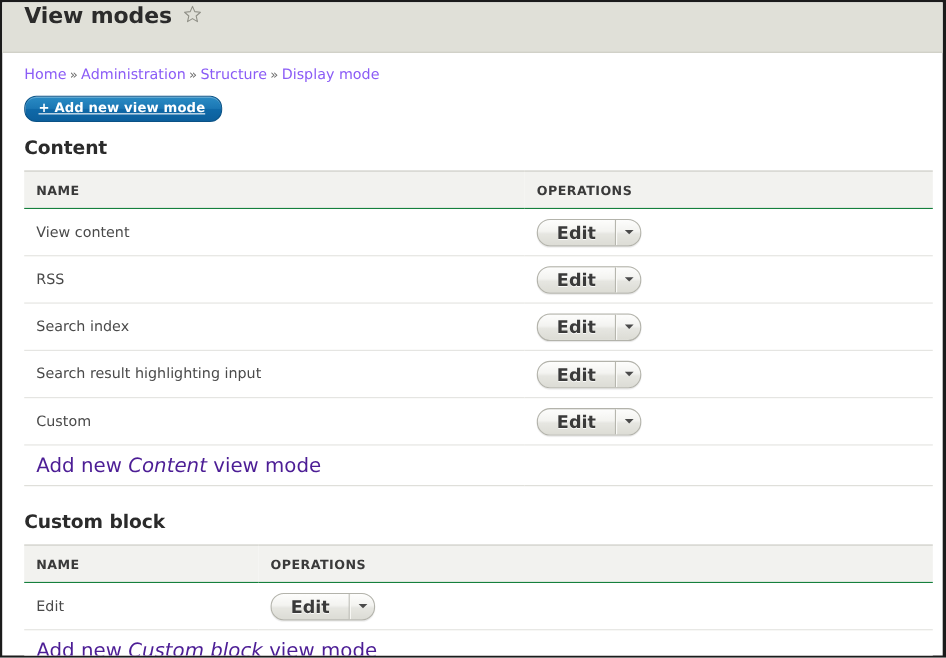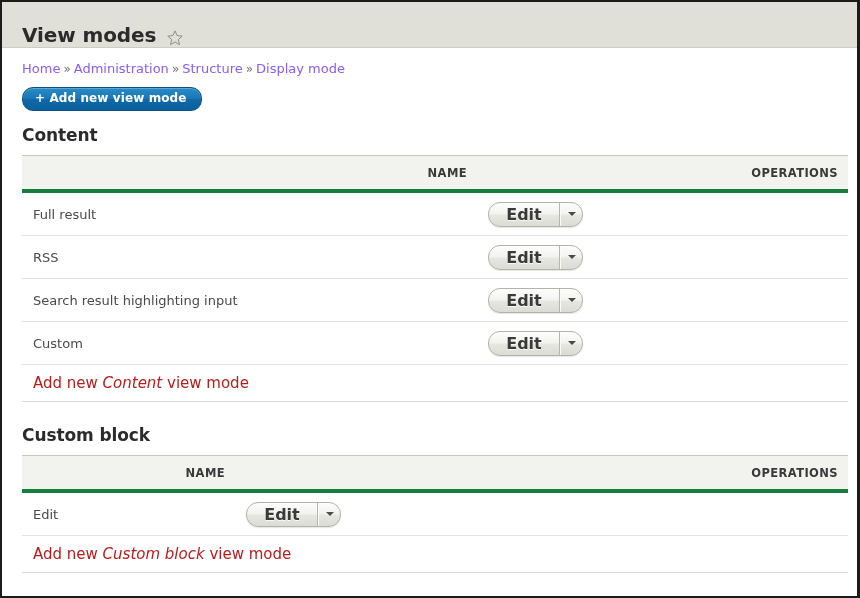--- a/index.html
+++ b/index.html
@@ -28,21 +28,21 @@
     background: #ffffff;
     overflow: hidden;
   }
 
   
   .page-header {
     height: 46px;
     background: #e0e0d8;
     border-bottom: 1px solid #cdcdc3;
     display: flex;
-    align-items: flex-end;
+    align-items: flex-start;
     padding: 0 0 0 20px;
     box-sizing: border-box;
   }
   .page-title {
     font-size: 20px;
     font-weight: bold;
     color: #2b2b2b;
     letter-spacing: -0.1px;
     margin: 0;
   }
@@ -87,20 +87,21 @@
     border-radius: 11px;
     color: #ffffff;
     font-size: 12px;
     font-weight: bold;
     padding: 4px 14px 5px 12px;
     line-height: 13px;
     cursor: pointer;
     box-shadow: 0 1px 0 rgba(255,255,255,0.25) inset;
     font-family: "DejaVu Sans", sans-serif;
     letter-spacing: 0.1px;
+    text-decoration: underline;
   }
 
   
   .section-heading {
     font-size: 17px;
     font-weight: bold;
     color: #2b2b2b;
     margin: 14px 0 0 0;
     padding: 0;
     letter-spacing: -0.1px;
@@ -112,22 +113,22 @@
   
   table.vm-table {
     width: 826px;
     border-collapse: collapse;
     margin-top: 10px;
     table-layout: fixed;
   }
   table.vm-table thead th {
     background: #f2f2ef;
     border-top: 1px solid #c6c6bd;
-    border-bottom: 4px solid #15803d;
-    text-align: right;
+    border-bottom: 1px solid #15803d;
+    text-align: left;
     font-size: 11.5px;
     font-weight: bold;
     letter-spacing: 0.4px;
     color: #3a3a3a;
     padding: 9px 10px 9px 11px;
     text-transform: uppercase;
     height: 15px;
   }
   table.vm-table tbody td {
     border-bottom: 1px solid #e3e3df;
@@ -137,23 +138,23 @@
     font-size: 13px;
     color: #4a4a4a;
     background: #ffffff;
   }
   table.vm-table tbody tr.addnew-row td {
     border-bottom: 1px solid #dedeo;
     border-bottom: 1px solid #dcdcd6;
     height: 36px;
   }
   .addnew-link {
-    color: #b91c1c;
+    color: #4c1d95;
     text-decoration: none;
-    font-size: 15px;
+    font-size: 18px;
   }
   .addnew-link em {
     font-style: italic;
   }
 
   
   .col-name-content { width: 455px; }
   .col-ops-content  { width: 371px; }
   .col-name-block   { width: 213px; }
   .col-ops-block    { width: 613px; }
@@ -232,32 +233,43 @@
         <col class="col-ops-content">
       </colgroup>
       <thead>
         <tr>
           <th>NAME</th>
           <th>OPERATIONS</th>
         </tr>
       </thead>
       <tbody>
         <tr>
-          <td>Full result</td>
+          <td>View content</td>
           <td>
             <span class="dropbutton">
               <span class="edit-part">Edit</span>
               <span class="arrow-part">
                   <span class="caret"></span>
                 </span>
             </span>
           </td>
         </tr>
         <tr>
           <td>RSS</td>
+          <td>
+            <span class="dropbutton">
+              <span class="edit-part">Edit</span>
+              <span class="arrow-part">
+                  <span class="caret"></span>
+                </span>
+            </span>
+          </td>
+        </tr>
+        <tr>
+          <td>Search index</td>
           <td>
             <span class="dropbutton">
               <span class="edit-part">Edit</span>
               <span class="arrow-part">
                   <span class="caret"></span>
                 </span>
             </span>
           </td>
         </tr>
         <tr>

